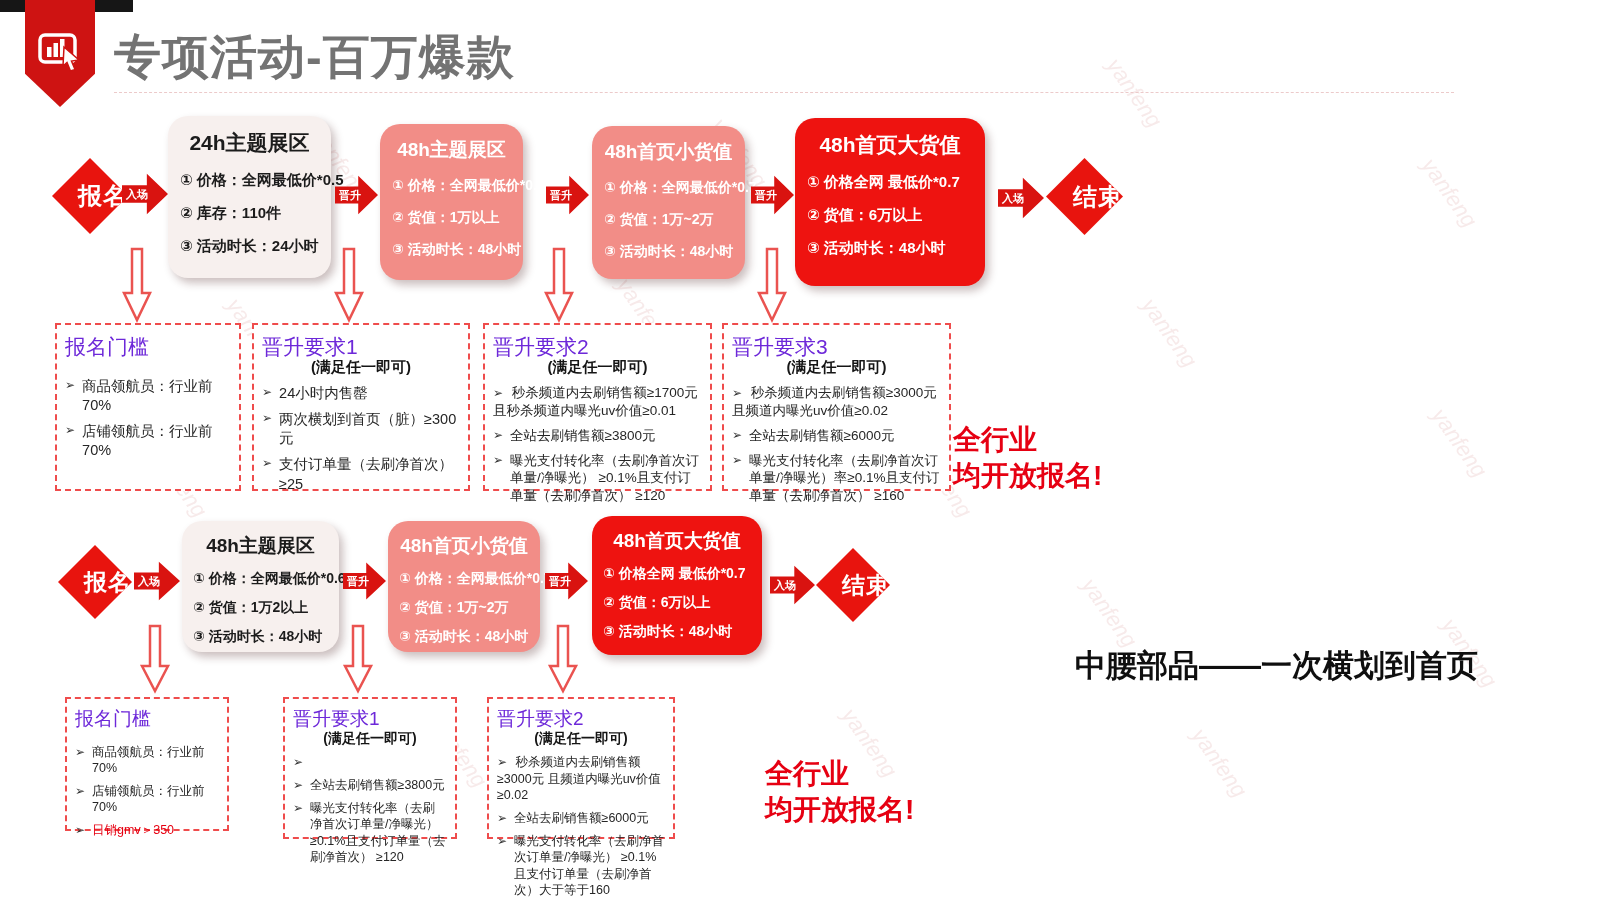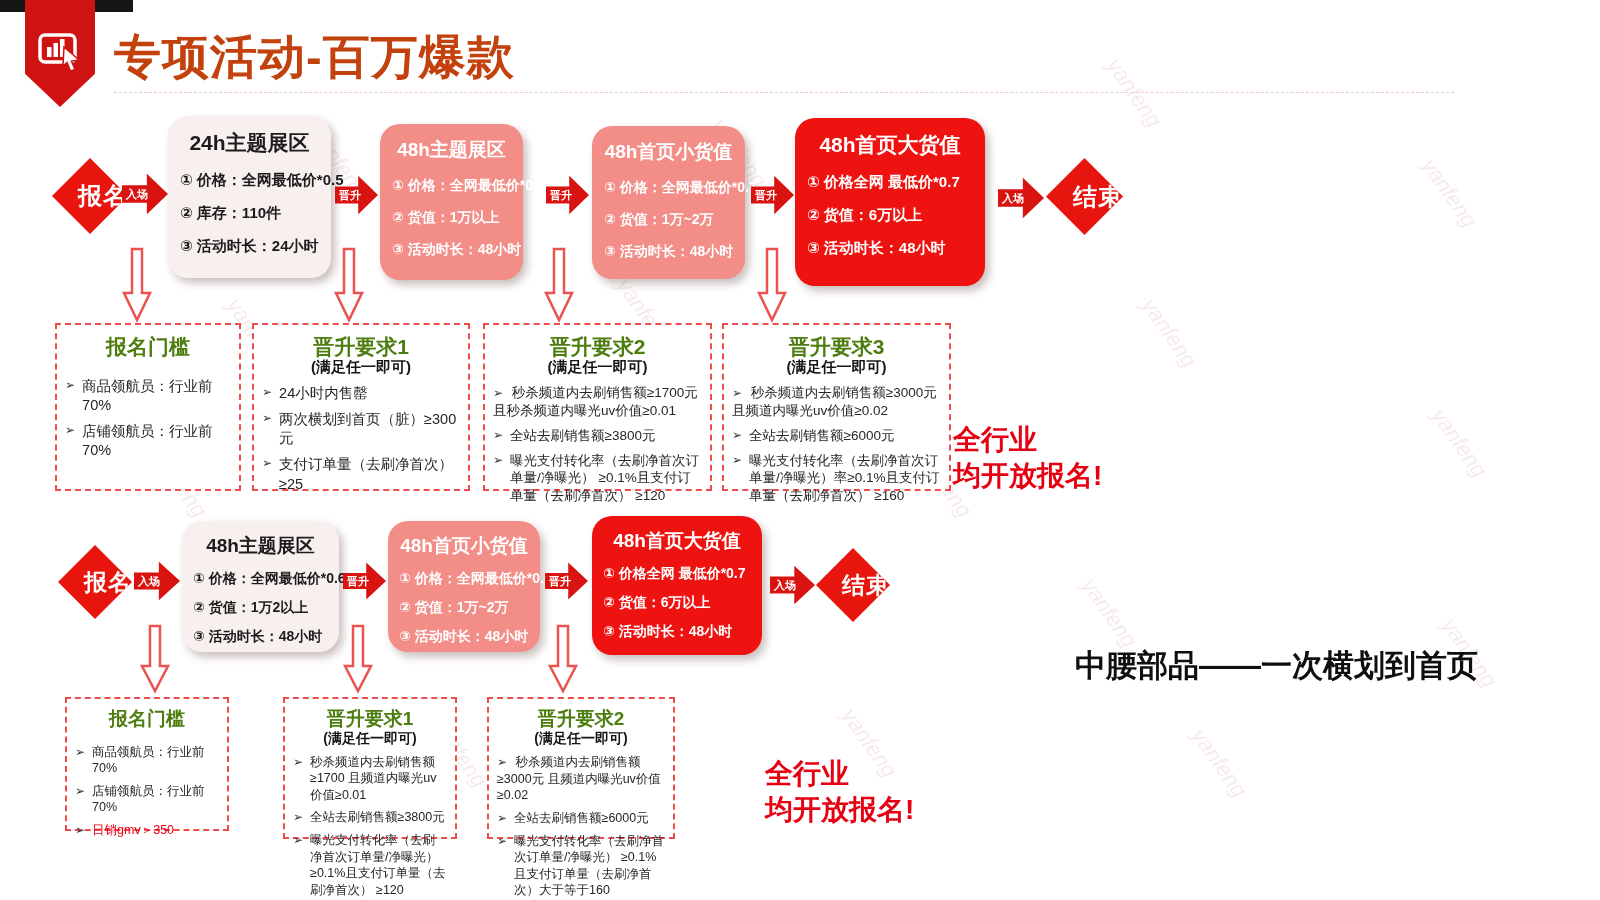--- a/index.html
+++ b/index.html
@@ -8,21 +8,21 @@
   #canvas { position:relative; width:1600px; height:900px; background:#ffffff; overflow:hidden; }
 
   .wm { position:absolute; color:rgba(214,148,148,.20); font-size:22px; font-style:italic;
         transform:rotate(55deg); pointer-events:none; white-space:nowrap; }
 
   .top-bar { position:absolute; left:0; top:0; width:133px; height:12px; background:#161616; }
   .ribbon { position:absolute; left:25px; top:0; width:70px; height:107px; background:#ce1312;
             clip-path:polygon(0 0,100% 0,100% 69%,50% 100%,0 69%);
             display:flex; justify-content:center; padding-top:30px; z-index:3; }
   .page-title { position:absolute; left:114px; top:26px; font-size:47px; font-weight:900;
-                color:#c2410c; letter-spacing:1px; white-space:nowrap; }
+                color:#737373; letter-spacing:1px; white-space:nowrap; }
   .title-rule { position:absolute; left:114px; top:92px; width:1340px; border-top:1px dashed #eccaca; }
 
   .diamond { position:absolute; background:#e8140e; clip-path:polygon(50% 0,100% 50%,50% 100%,0 50%);
              color:#fff; font-weight:800; display:flex; align-items:center; justify-content:flex-end;
              font-size:24px; letter-spacing:1px; }
 
   .conn { position:absolute; background:#d91310;
           clip-path:polygon(0 30%,54% 30%,54% 4%,100% 50%,54% 96%,54% 70%,0 70%); color:#fff; }
   .conn span { position:absolute; left:4px; top:50%; transform:translateY(-50%);
                font-size:11px; font-weight:bold; white-space:nowrap; }
@@ -33,21 +33,21 @@
   .stage.salmon { background:#f28d87; color:#ffffff; }
   .stage.red    { background:#ee1310; color:#ffffff; }
   .stage-title { text-align:center; font-weight:800; font-size:21px; margin:3px 0 4px; white-space:nowrap; }
   .stage-item  { font-size:15px; font-weight:700; margin:14px 4px 0; white-space:nowrap; }
   .r2 .stage-title { font-size:19px; margin:2px 0 2px; }
   .r2 .stage-item  { font-size:14px; margin:11px 3px 0; }
 
   .down-arrow { position:absolute; }
 
   .dashed-box { position:absolute; border:2px dashed #ef4c4c; background:#fff; padding:10px 8px 6px; }
-  .dashed-title { text-align:center; font-weight:700; font-size:21px; color:#4d7c0f; line-height:1.1; }
+  .dashed-title { font-weight:400; font-size:21px; color:#6d28d9; line-height:1.1; }
   .dashed-sub   { text-align:center; font-weight:800; font-size:15px; color:#151515; margin-bottom:3px; }
   .req-item { display:flex; gap:7px; font-size:13.5px; color:#262626; margin:7px 0 0; line-height:1.32; }
   .req-item .bullet { flex:0 0 auto; font-size:12px; padding-top:1px; color:#333; }
   .req-item.block { display:block; }
   .req-item.block .bullet { margin-right:5px; }
   .red-item { color:#e60012; }
   .sm .dashed-title { font-size:19px; }
   .sm .dashed-sub   { font-size:14px; }
   .sm .req-item { font-size:12.5px; margin-top:6px; }
 
@@ -294,21 +294,20 @@
       <span class="bullet red-item">➢</span>
       <span class="red-item">日销gmv＞350</span>
       </div>
   </div>
 
   <div class="dashed-box sm" style="left:283px;top:697px;width:174px;height:142px">
     <div class="dashed-title">晋升要求1</div>
     <div class="dashed-sub">(满足任一即可)</div>
     <div class="req-item">
       <span class="bullet">➢</span>
-      <span>秒杀频道内去刷销售额≥1700 且频道内曝光uv价值≥0.01</span>
       </div>
     <div class="req-item">
       <span class="bullet">➢</span>
       <span>全站去刷销售额≥3800元</span>
       </div>
     <div class="req-item">
       <span class="bullet">➢</span>
       <span>曝光支付转化率（去刷净首次订单量/净曝光） ≥0.1%且支付订单量（去刷净首次） ≥120</span>
       </div>
   </div>

